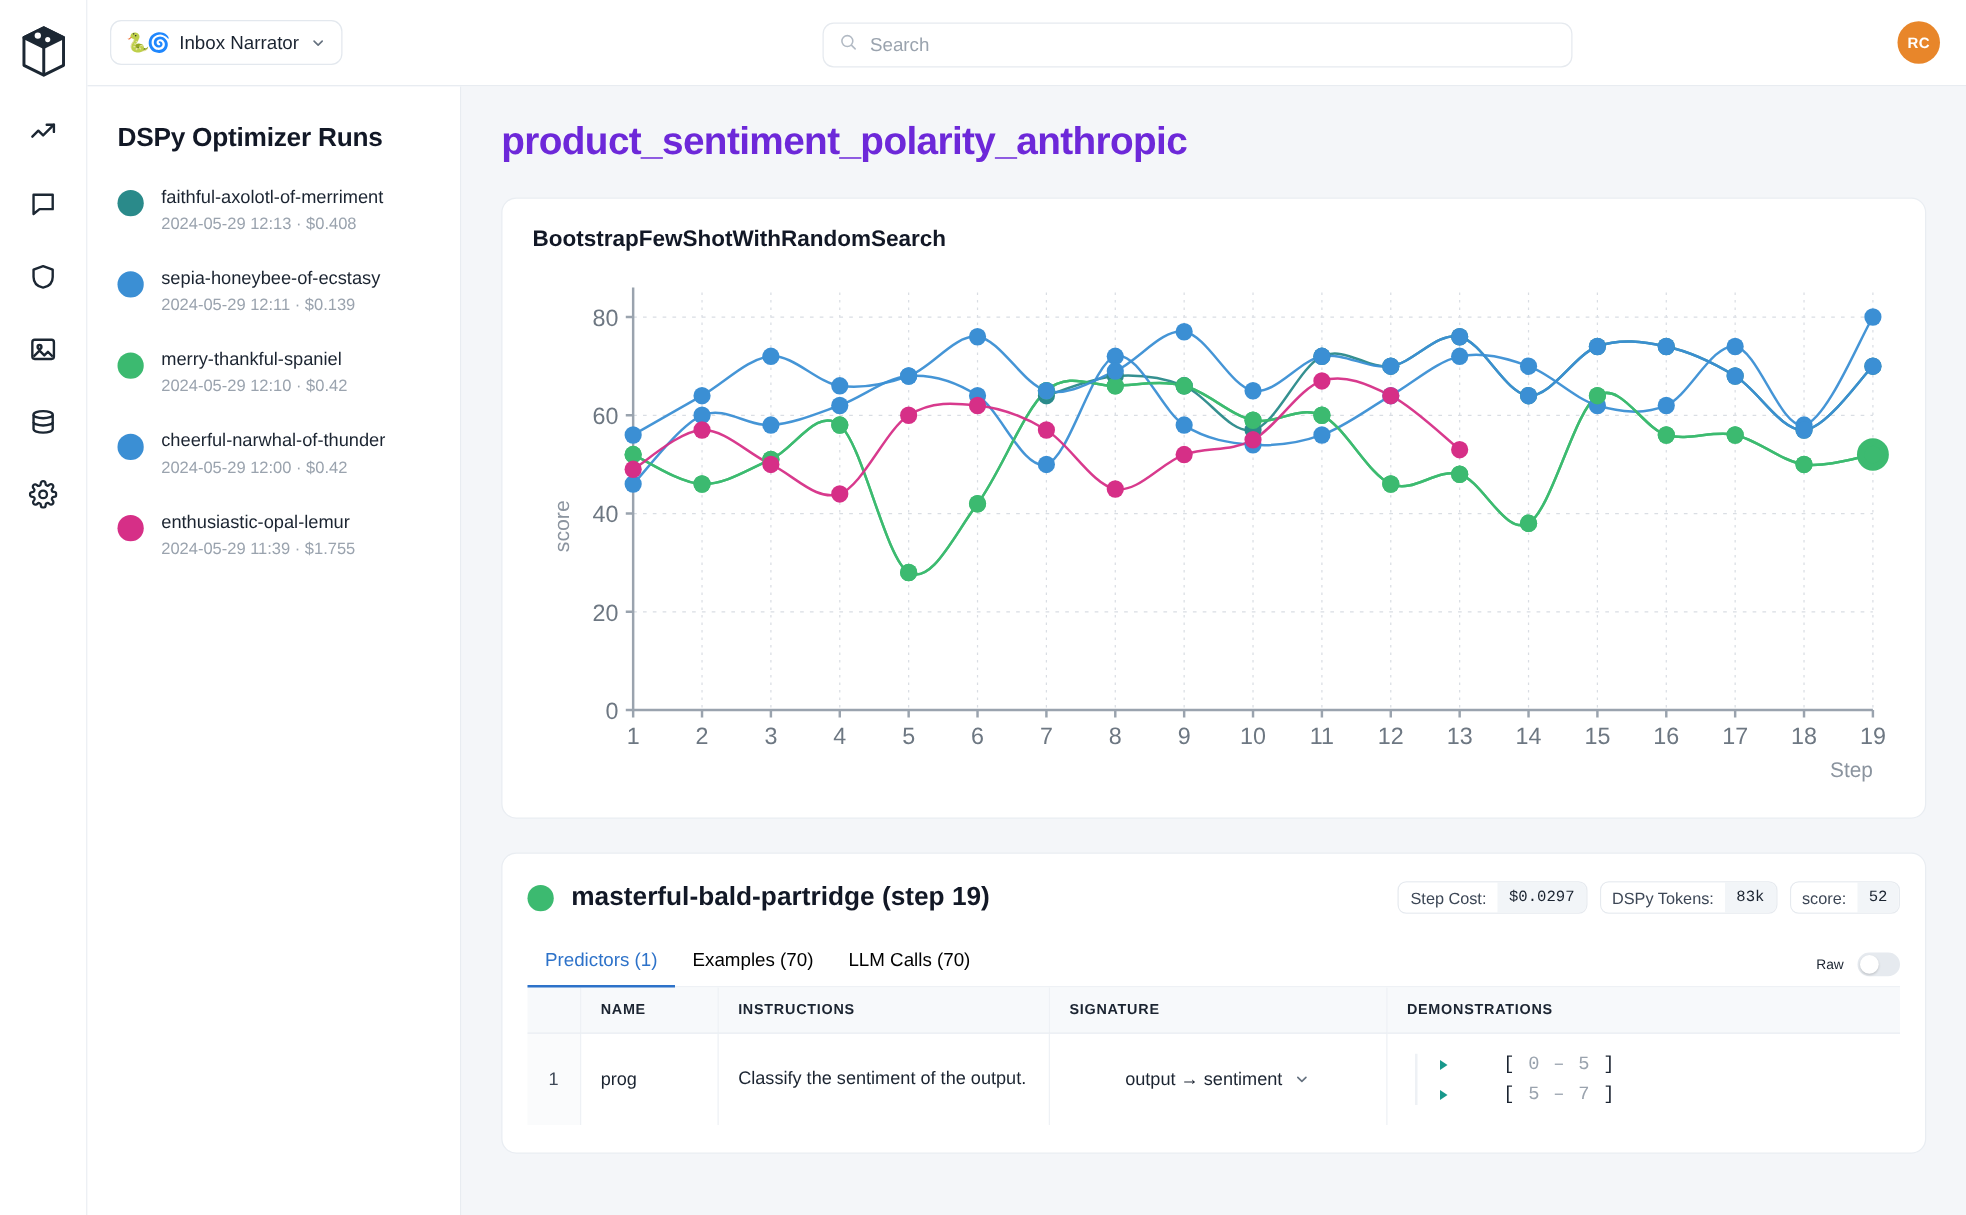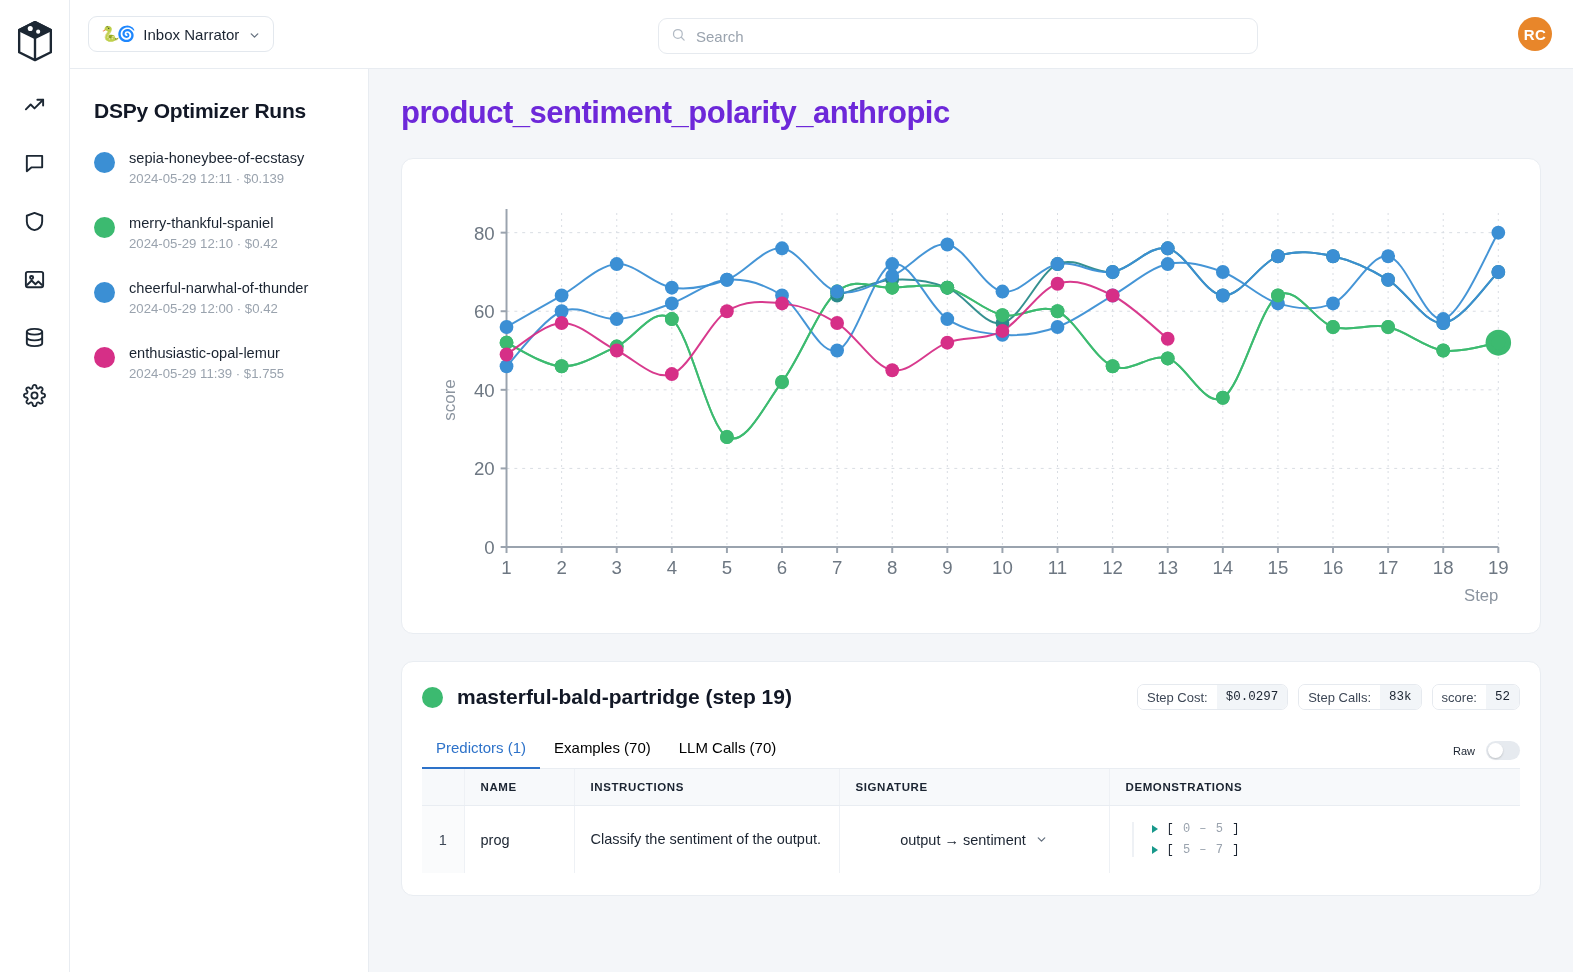--- a/index.html
+++ b/index.html
@@ -64,21 +64,21 @@
     border: 0; outline: 0; background: transparent;
     font-family: "Liberation Sans", sans-serif;
     font-size: 15px; color: #3d4756; width: 100%;
   }
   .search-input::placeholder { color: #9aa3ae; }
   .avatar {
     position: absolute; right: 21px; top: 17px;
     width: 34px; height: 34px; border-radius: 50%;
     background: #e8862a; color: #fff;
     display: flex; align-items: center; justify-content: center;
-    font-size: 15px; font-weight: 600; cursor: pointer;
+    font-size: 12px; font-weight: 600; cursor: pointer;
     letter-spacing: .4px;
   }
 
   
   .body { flex: 1; display: flex; min-height: 0; }
 
   
   .runs {
     width: 299px; flex: 0 0 299px;
     background: #fff;
@@ -150,21 +150,21 @@
   tbody td:last-child { border-right: 0; }
   td.idx { text-align: center; color: #3d4756; background: #fafbfc; }
   td.name { width: 110px; }
   td.instr { width: 265px; line-height: 1.45; }
   td.sig { width: 270px; text-align: center; }
   .sig-inner { display: inline-flex; align-items: center; gap: 9px; cursor: pointer; }
   .demos { padding-left: 22px; }
   .demo-rows { border-left: 2px solid #eef1f5; padding-left: 18px; display: flex; flex-direction: column; gap: 7px; }
   .demo { display: flex; align-items: center; gap: 9px; cursor: pointer; }
   .tri { width: 0; height: 0; border-left: 6px solid #18988b; border-top: 4.5px solid transparent; border-bottom: 4.5px solid transparent; }
-  .demo-txt { font-family: "Liberation Mono", monospace; font-size: 12px; color: #9aa3ae; letter-spacing: 1px; }
+  .demo-txt { font-family: "Liberation Mono", monospace; font-size: 15px; color: #9aa3ae; letter-spacing: 1px; margin-left: 36px; }
   .demo-txt .br { color: #1b2431; }
 </style>
 </head>
 <body>
 
 <div class="app">
 
   <nav class="rail">
     <div class="rail-logo">
       <svg viewBox="0 0 24 28" fill="none" stroke="#1c2733" stroke-width="1.5" stroke-linejoin="round">
@@ -239,20 +239,24 @@
       </div>
 
       <div class="avatar">RC</div>
     </header>
 
     <div class="body">
 
       <aside class="runs">
         <h2>DSPy Optimizer Runs</h2>
         <div class="run-list" id="runs-list">
+            <div class="run">
+              <span class="run-dot" style="background:#2a8a8a"></span>
+              <span><span class="run-name">faithful-axolotl-of-merriment</span><div class="run-meta">2024-05-29 12:13  ·  $0.408</div></span>
+            </div>
             <div class="run">
               <span class="run-dot" style="background:#3b8fd4"></span>
               <span><span class="run-name">sepia-honeybee-of-ecstasy</span><div class="run-meta">2024-05-29 12:11  ·  $0.139</div></span>
             </div>
             <div class="run">
               <span class="run-dot" style="background:#3cba70"></span>
               <span><span class="run-name">merry-thankful-spaniel</span><div class="run-meta">2024-05-29 12:10  ·  $0.42</div></span>
             </div>
             <div class="run">
               <span class="run-dot" style="background:#3b8fd4"></span>
@@ -262,20 +266,21 @@
               <span class="run-dot" style="background:#d62f87"></span>
               <span><span class="run-name">enthusiastic-opal-lemur</span><div class="run-meta">2024-05-29 11:39  ·  $1.755</div></span>
             </div>
           </div>
       </aside>
 
       <main class="content">
         <h1 class="page-title">product_sentiment_polarity_anthropic</h1>
 
         <section class="card chart-card">
+          <div class="chart-title">BootstrapFewShotWithRandomSearch</div>
           <div class="plot">
             <svg id="chart-svg" viewBox="0 0 1110 420" preserveAspectRatio="none">
                 <line x1="82" y1="18" x2="82" y2="352" stroke="#d9dde3" stroke-width="1" stroke-dasharray="2 4"></line>
                 <line x1="138.11111111111111" y1="18" x2="138.11111111111111" y2="352" stroke="#d9dde3" stroke-width="1" stroke-dasharray="2 4"></line>
                 <line x1="194.22222222222223" y1="18" x2="194.22222222222223" y2="352" stroke="#d9dde3" stroke-width="1" stroke-dasharray="2 4"></line>
                 <line x1="250.33333333333331" y1="18" x2="250.33333333333331" y2="352" stroke="#d9dde3" stroke-width="1" stroke-dasharray="2 4"></line>
                 <line x1="306.44444444444446" y1="18" x2="306.44444444444446" y2="352" stroke="#d9dde3" stroke-width="1" stroke-dasharray="2 4"></line>
                 <line x1="362.55555555555554" y1="18" x2="362.55555555555554" y2="352" stroke="#d9dde3" stroke-width="1" stroke-dasharray="2 4"></line>
                 <line x1="418.66666666666663" y1="18" x2="418.66666666666663" y2="352" stroke="#d9dde3" stroke-width="1" stroke-dasharray="2 4"></line>
                 <line x1="474.77777777777777" y1="18" x2="474.77777777777777" y2="352" stroke="#d9dde3" stroke-width="1" stroke-dasharray="2 4"></line>
@@ -461,21 +466,21 @@
         <section class="card detail-card">
           <div class="detail-head">
             <span class="detail-dot" id="detail-dot" style="background: rgb(60, 186, 112);"></span>
             <span class="detail-title">masterful-bald-partridge (step 19)</span>
             <div class="chips" id="chips">
                 <span class="chip">
                   <span class="k">Step Cost:</span>
                   <span class="v">$0.0297</span>
                 </span>
                 <span class="chip">
-                  <span class="k">Step Calls:</span>
+                  <span class="k">DSPy Tokens:</span>
                   <span class="v">83k</span>
                 </span>
                 <span class="chip">
                   <span class="k">score:</span>
                   <span class="v">52</span>
                 </span>
               </div>
           </div>
 
           <div class="tabs-row">

